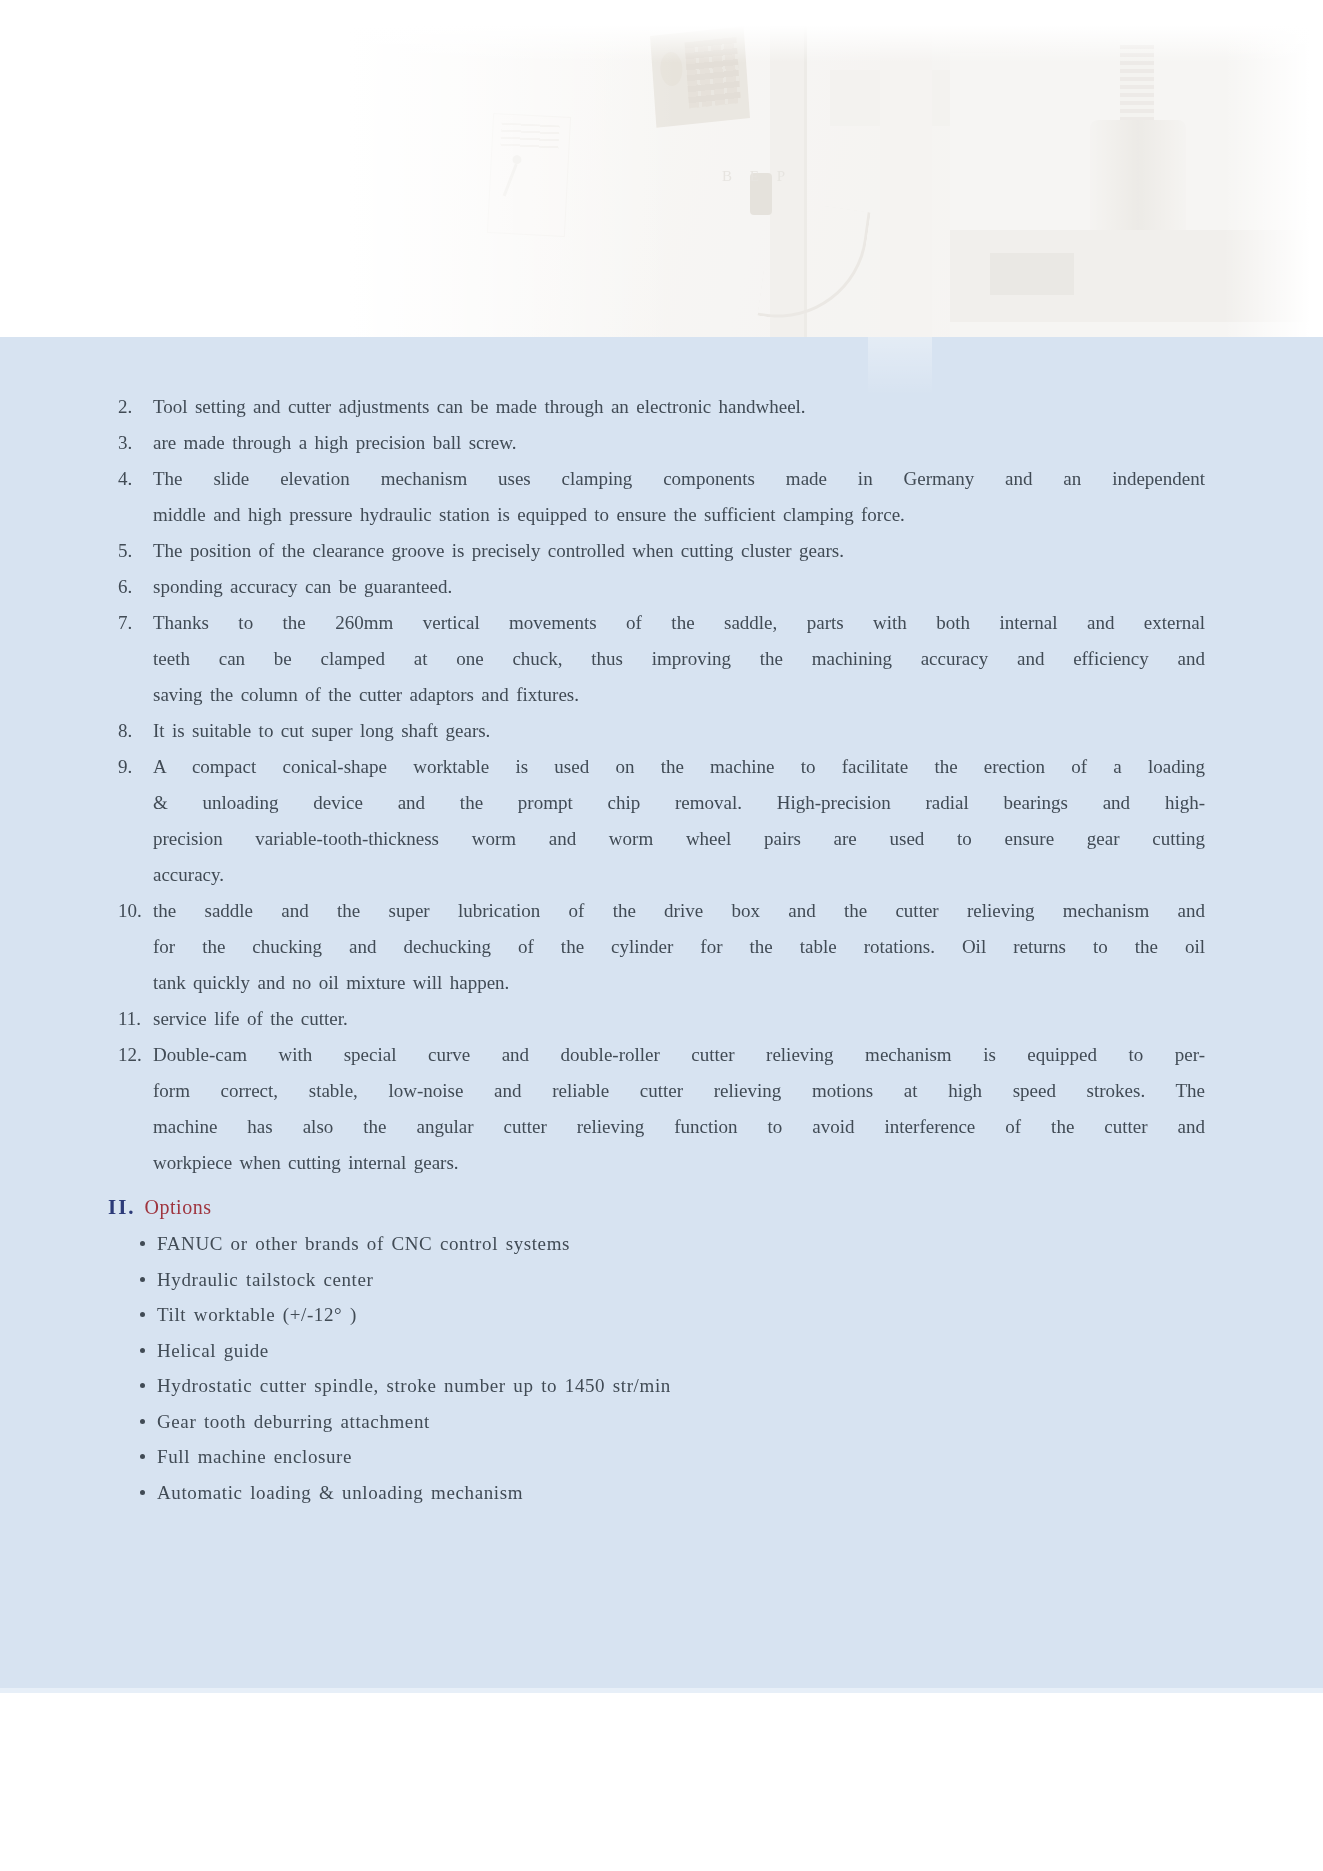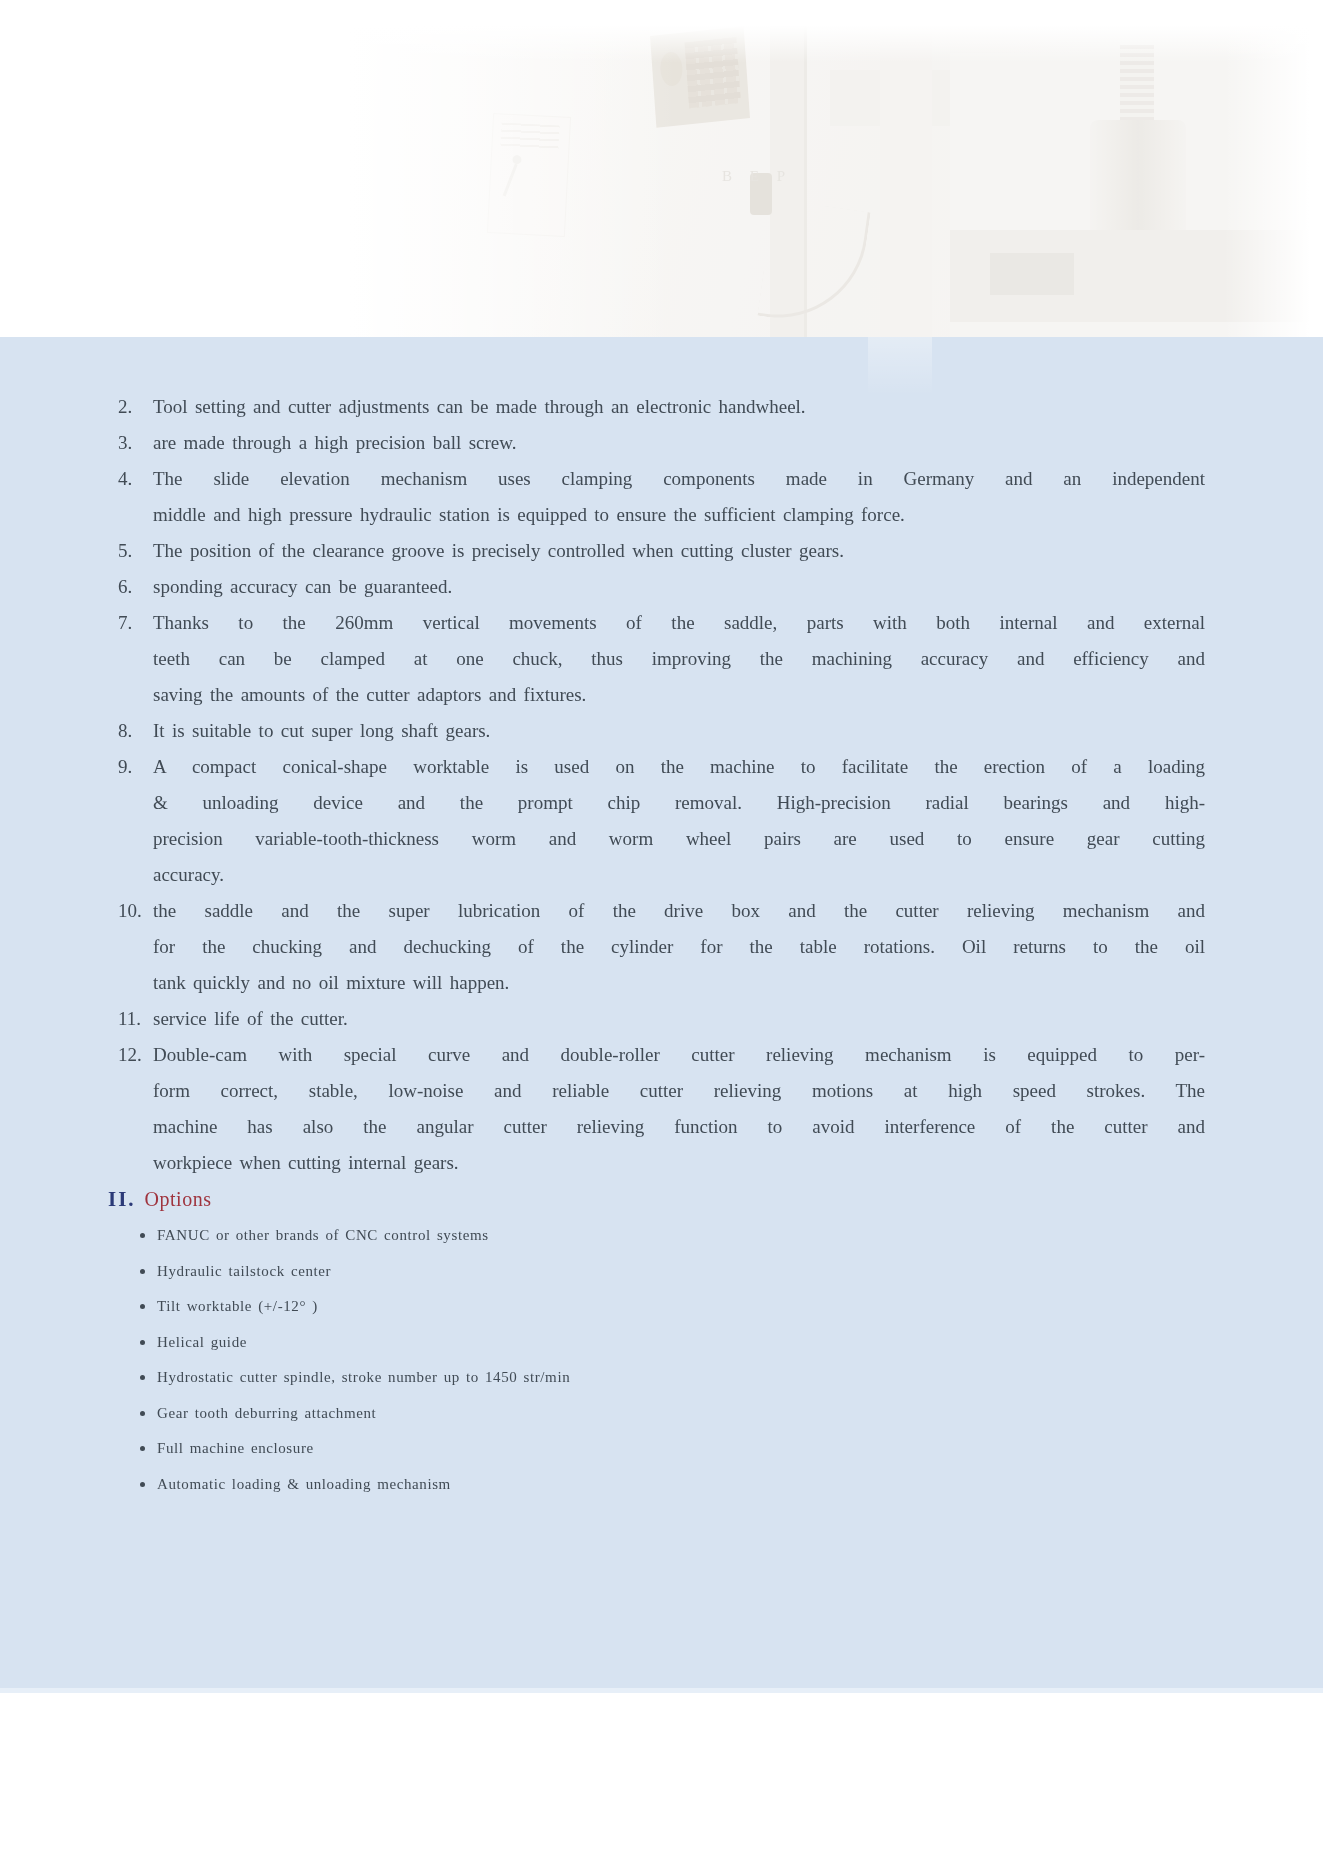--- a/index.html
+++ b/index.html
@@ -141,34 +141,34 @@
   }
   .feat .num{
     position:absolute; left:0; top:0; width:33px;
     line-height:36px; text-align:left;
   }
   .feat .line{min-height:36px;}
   .feat .line.just{text-align:justify; text-align-last:justify;}
   .feat .line.last{text-align:right; text-align-last:left;}
 
   .sec{
-    margin-top:0; font-size:21px; line-height:36px; white-space:nowrap;
+    margin-top:8px; font-size:21px; line-height:36px; white-space:nowrap;
   }
   .sec .numeral{
     color:#2b3a78; font-weight:bold; letter-spacing:2px; margin-left:-10px;
   }
   .sec .label{
     color:#9f343e; font-size:20px; margin-left:9px; letter-spacing:0.5px;
   }
 
   .opts{margin-top:1px;}
   .opt{
     position:relative;
     padding-left:39px;
-    font-size:15px;
+    font-size:19px;
     line-height:35.5px;
     letter-spacing:0.6px;
     word-spacing:0.12em;
   }
   .opt .dot{
     position:absolute; left:22px; top:15px;
     width:5px; height:5px; border-radius:50%;
     background:#414b55;
   }
 </style>
@@ -227,21 +227,21 @@
           <div class="line last">The position of the clearance groove is precisely controlled when cutting cluster gears.</div>
         </div>
         <div class="feat">
           <span class="num">6.</span>
           <div class="line last">sponding accuracy can be guaranteed.</div>
         </div>
         <div class="feat">
           <span class="num">7.</span>
           <div class="line just">Thanks to the 260mm vertical movements of the saddle, parts with both internal and external</div>
           <div class="line just">teeth can be clamped at one chuck, thus improving the machining accuracy and efficiency and</div>
-          <div class="line last">saving the amounts of the cutter adaptors and fixtures.</div>
+          <div class="line last">saving the column of the cutter adaptors and fixtures.</div>
         </div>
         <div class="feat">
           <span class="num">8.</span>
           <div class="line last">It is suitable to cut super long shaft gears.</div>
         </div>
         <div class="feat">
           <span class="num">9.</span>
           <div class="line just">A compact conical-shape worktable is used on the machine to facilitate the erection of a loading</div>
           <div class="line just">&amp; unloading device and the prompt chip removal. High-precision radial bearings and high-</div>
           <div class="line just">precision variable-tooth-thickness worm and worm wheel pairs are used to ensure gear cutting</div>

